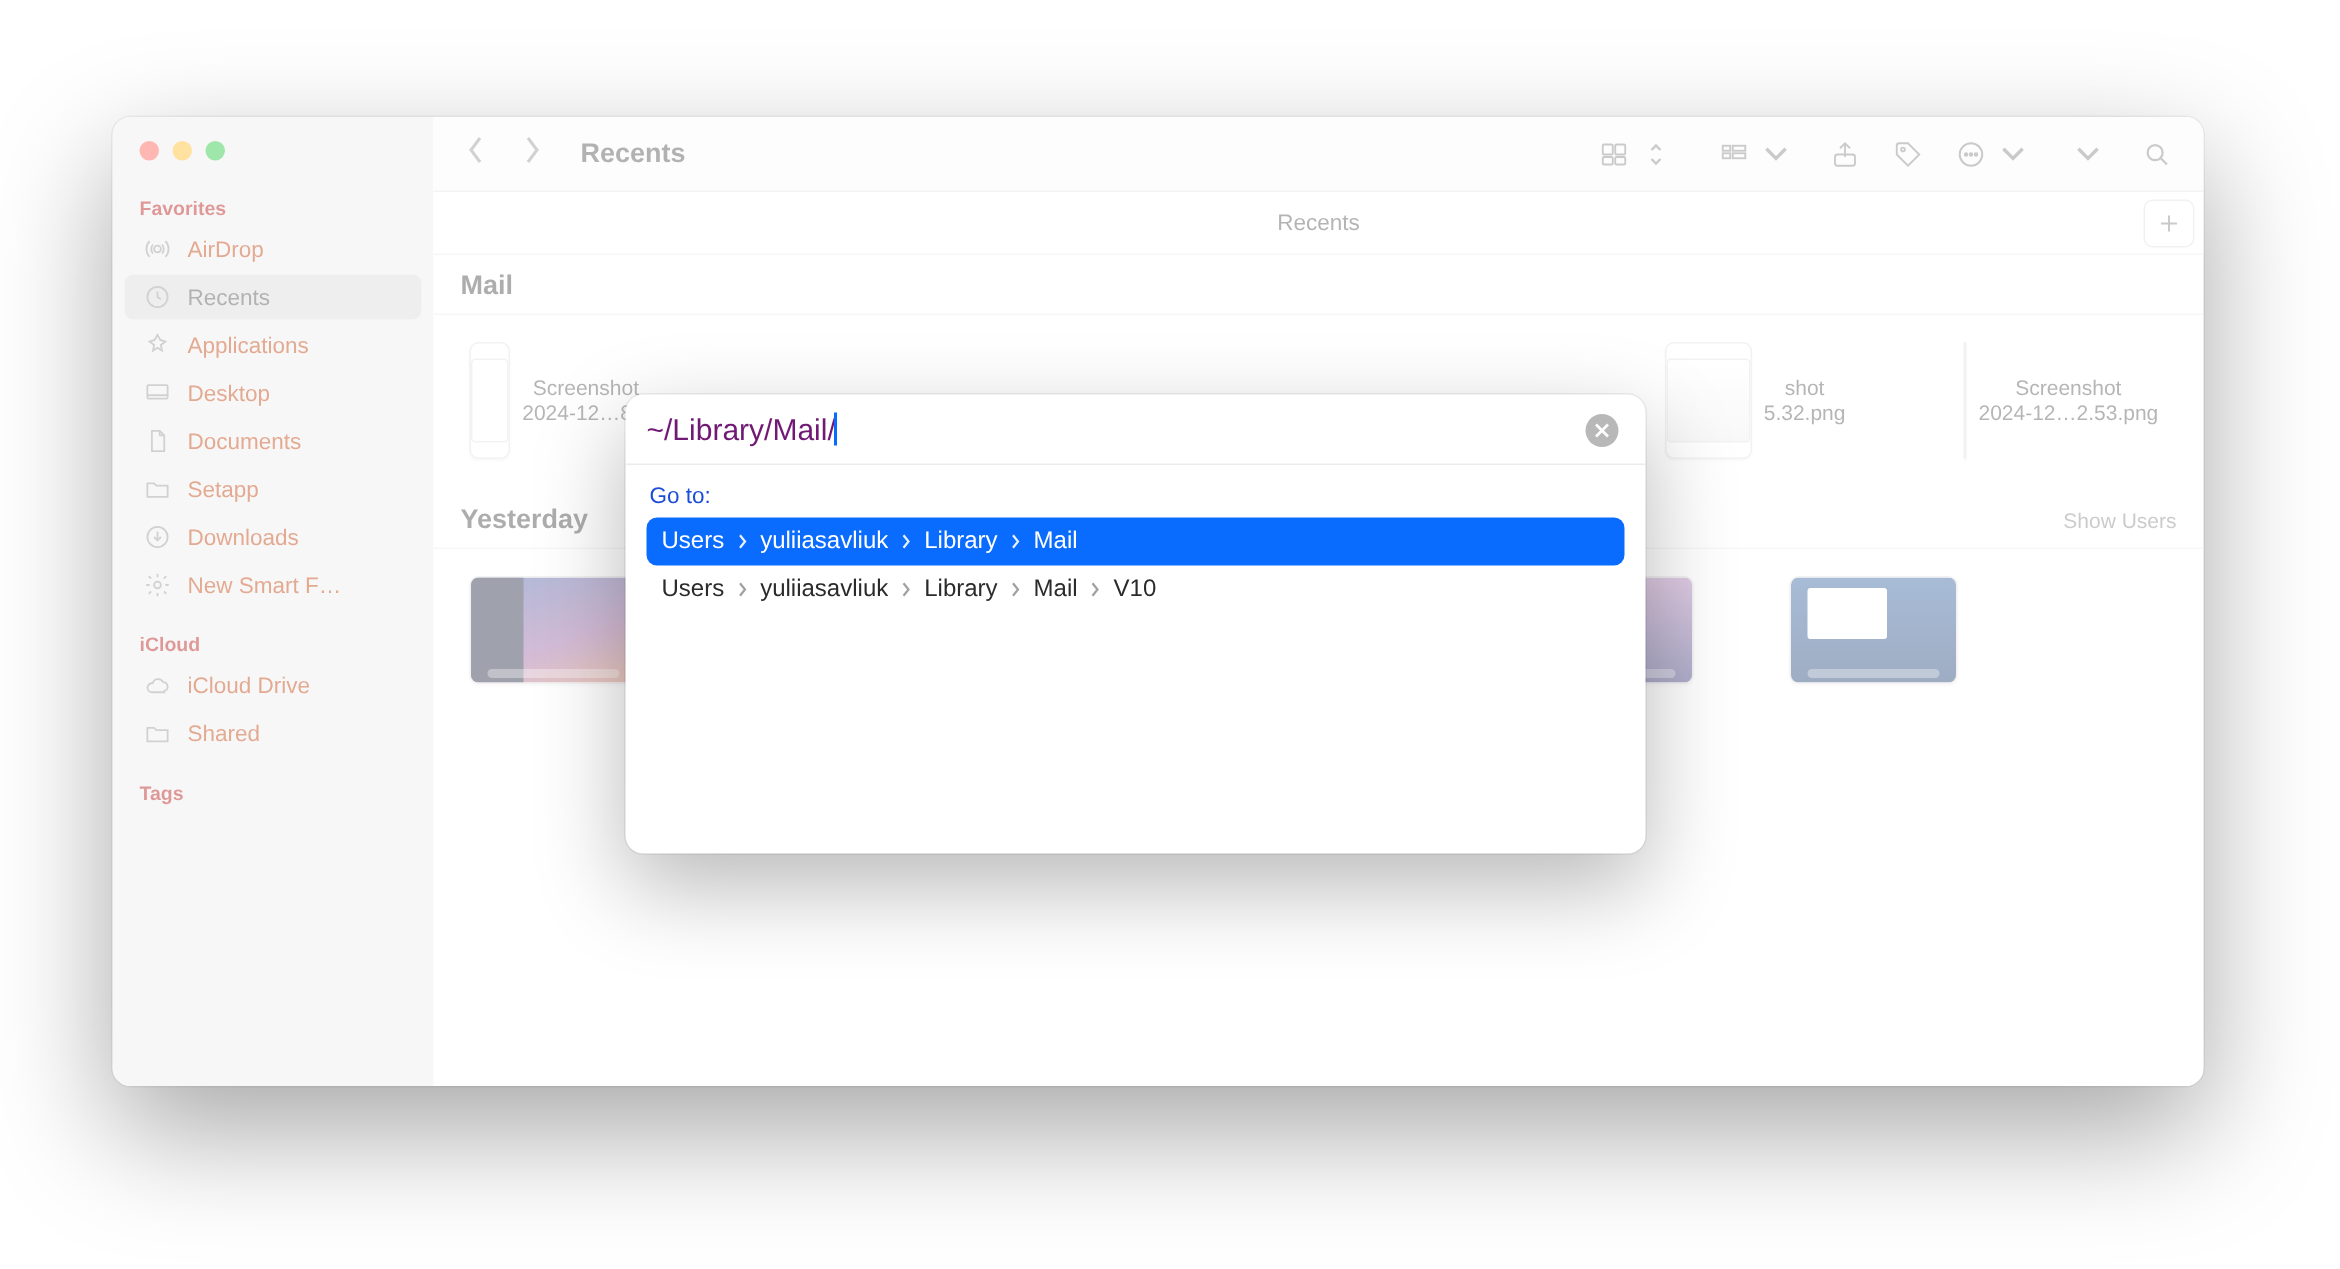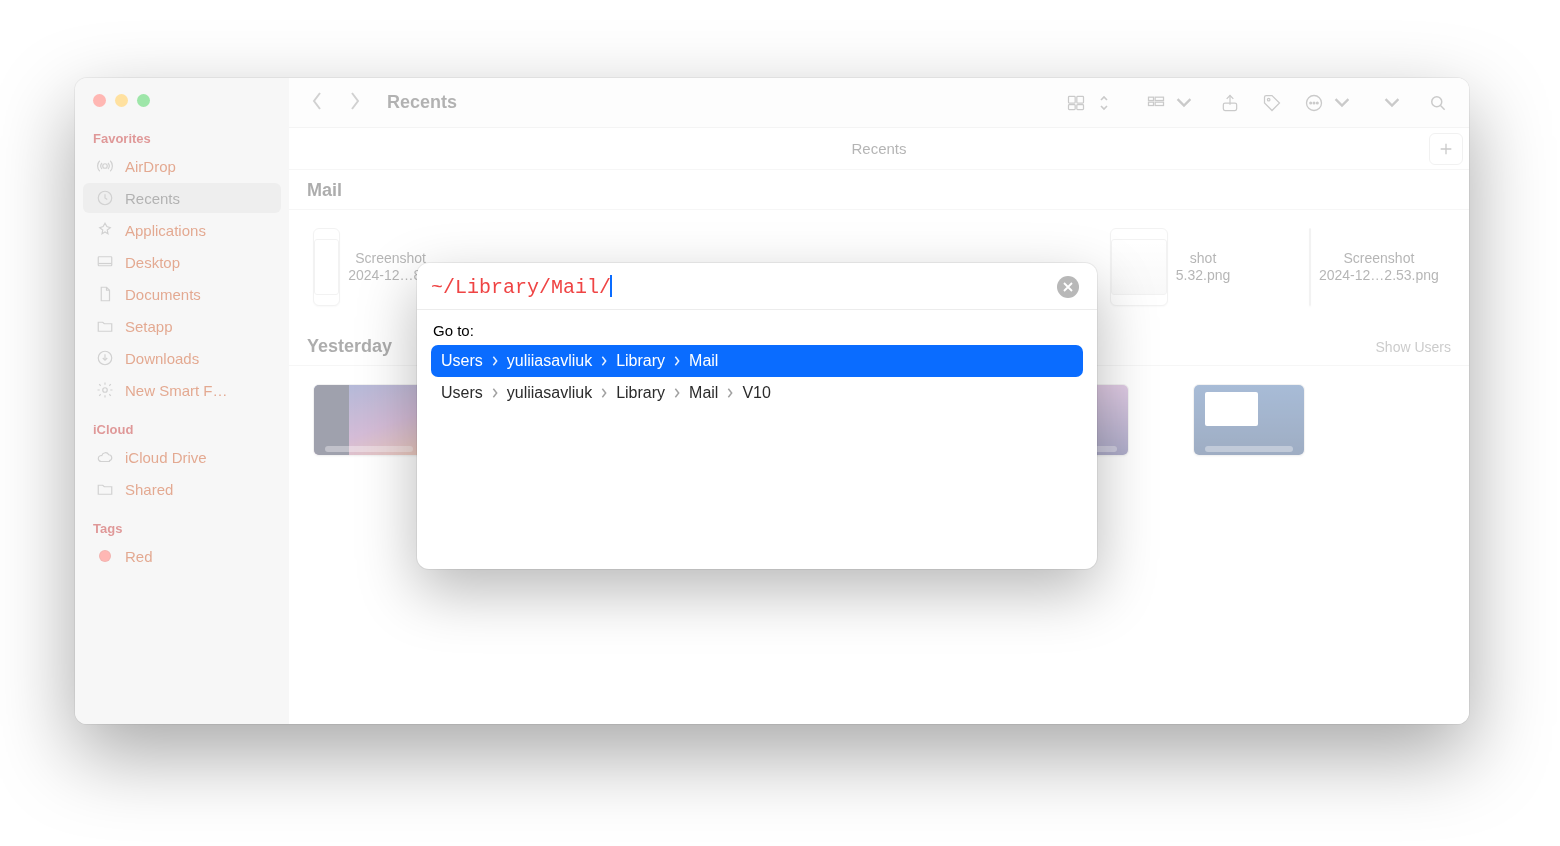--- a/index.html
+++ b/index.html
@@ -214,43 +214,43 @@
   }
   .goto-input-row {
     display: flex;
     align-items: center;
     padding: 12px 18px 10px 14px;
     border-bottom: 1px solid #ececec;
   }
   .goto-input {
     flex: 1;
     font-size: 20px;
-    color: #ef4444;
+    color: #701a75;
     outline: none;
     border: none;
     background: transparent;
-    font-family: Liberation Mono, monospace;
+    font-family: Liberation Sans, sans-serif;
   }
   .goto-caret {
     display: inline-block;
     width: 2px; height: 22px;
     background: #0a6cff;
     vertical-align: -4px;
     margin-left: -1px;
   }
   .goto-clear {
     width: 22px; height: 22px; border-radius: 50%;
     background: #b8b8b8;
     display: flex; align-items: center; justify-content: center;
     color: #fff;
   }
   .goto-clear svg { width: 10px; height: 10px; }
   .goto-body { padding: 10px 14px 160px 14px; }
   .goto-label {
-    font-size: 15px; color: #000000; padding: 2px 2px 6px 2px;
+    font-size: 15px; color: #1d4ed8; padding: 2px 2px 6px 2px;
   }
   .goto-row {
     display: flex;
     align-items: center;
     gap: 8px;
     padding: 7px 10px;
     border-radius: 7px;
     font-size: 16px;
     color: #2b2b2b;
   }
@@ -378,26 +378,20 @@
       <span class="sb-icon">
         <svg viewBox="0 0 24 24" fill="none" stroke="currentColor" stroke-width="1.6">
             <path d="M3 7h6l2 2h10v10H3z"></path>
           </svg>
       </span>
       <span>Shared</span>
     </div>
 
     <div class="sb-section-label" style="margin-top:10px">Tags</div>
 
-    <div class="sb-item">
-      <span class="sb-icon">
-          <span class="tag-dot tag-red"></span>
-        </span>
-      <span>Red</span>
-    </div>
   </div>
 
   <div class="main">
     <div class="toolbar">
       <div class="nav-arrows">
         <span>
           <svg viewBox="0 0 12 20" fill="none" stroke="currentColor" stroke-width="2">
               <path d="M9 2 3 10l6 8"></path>
             </svg>
         </span>

